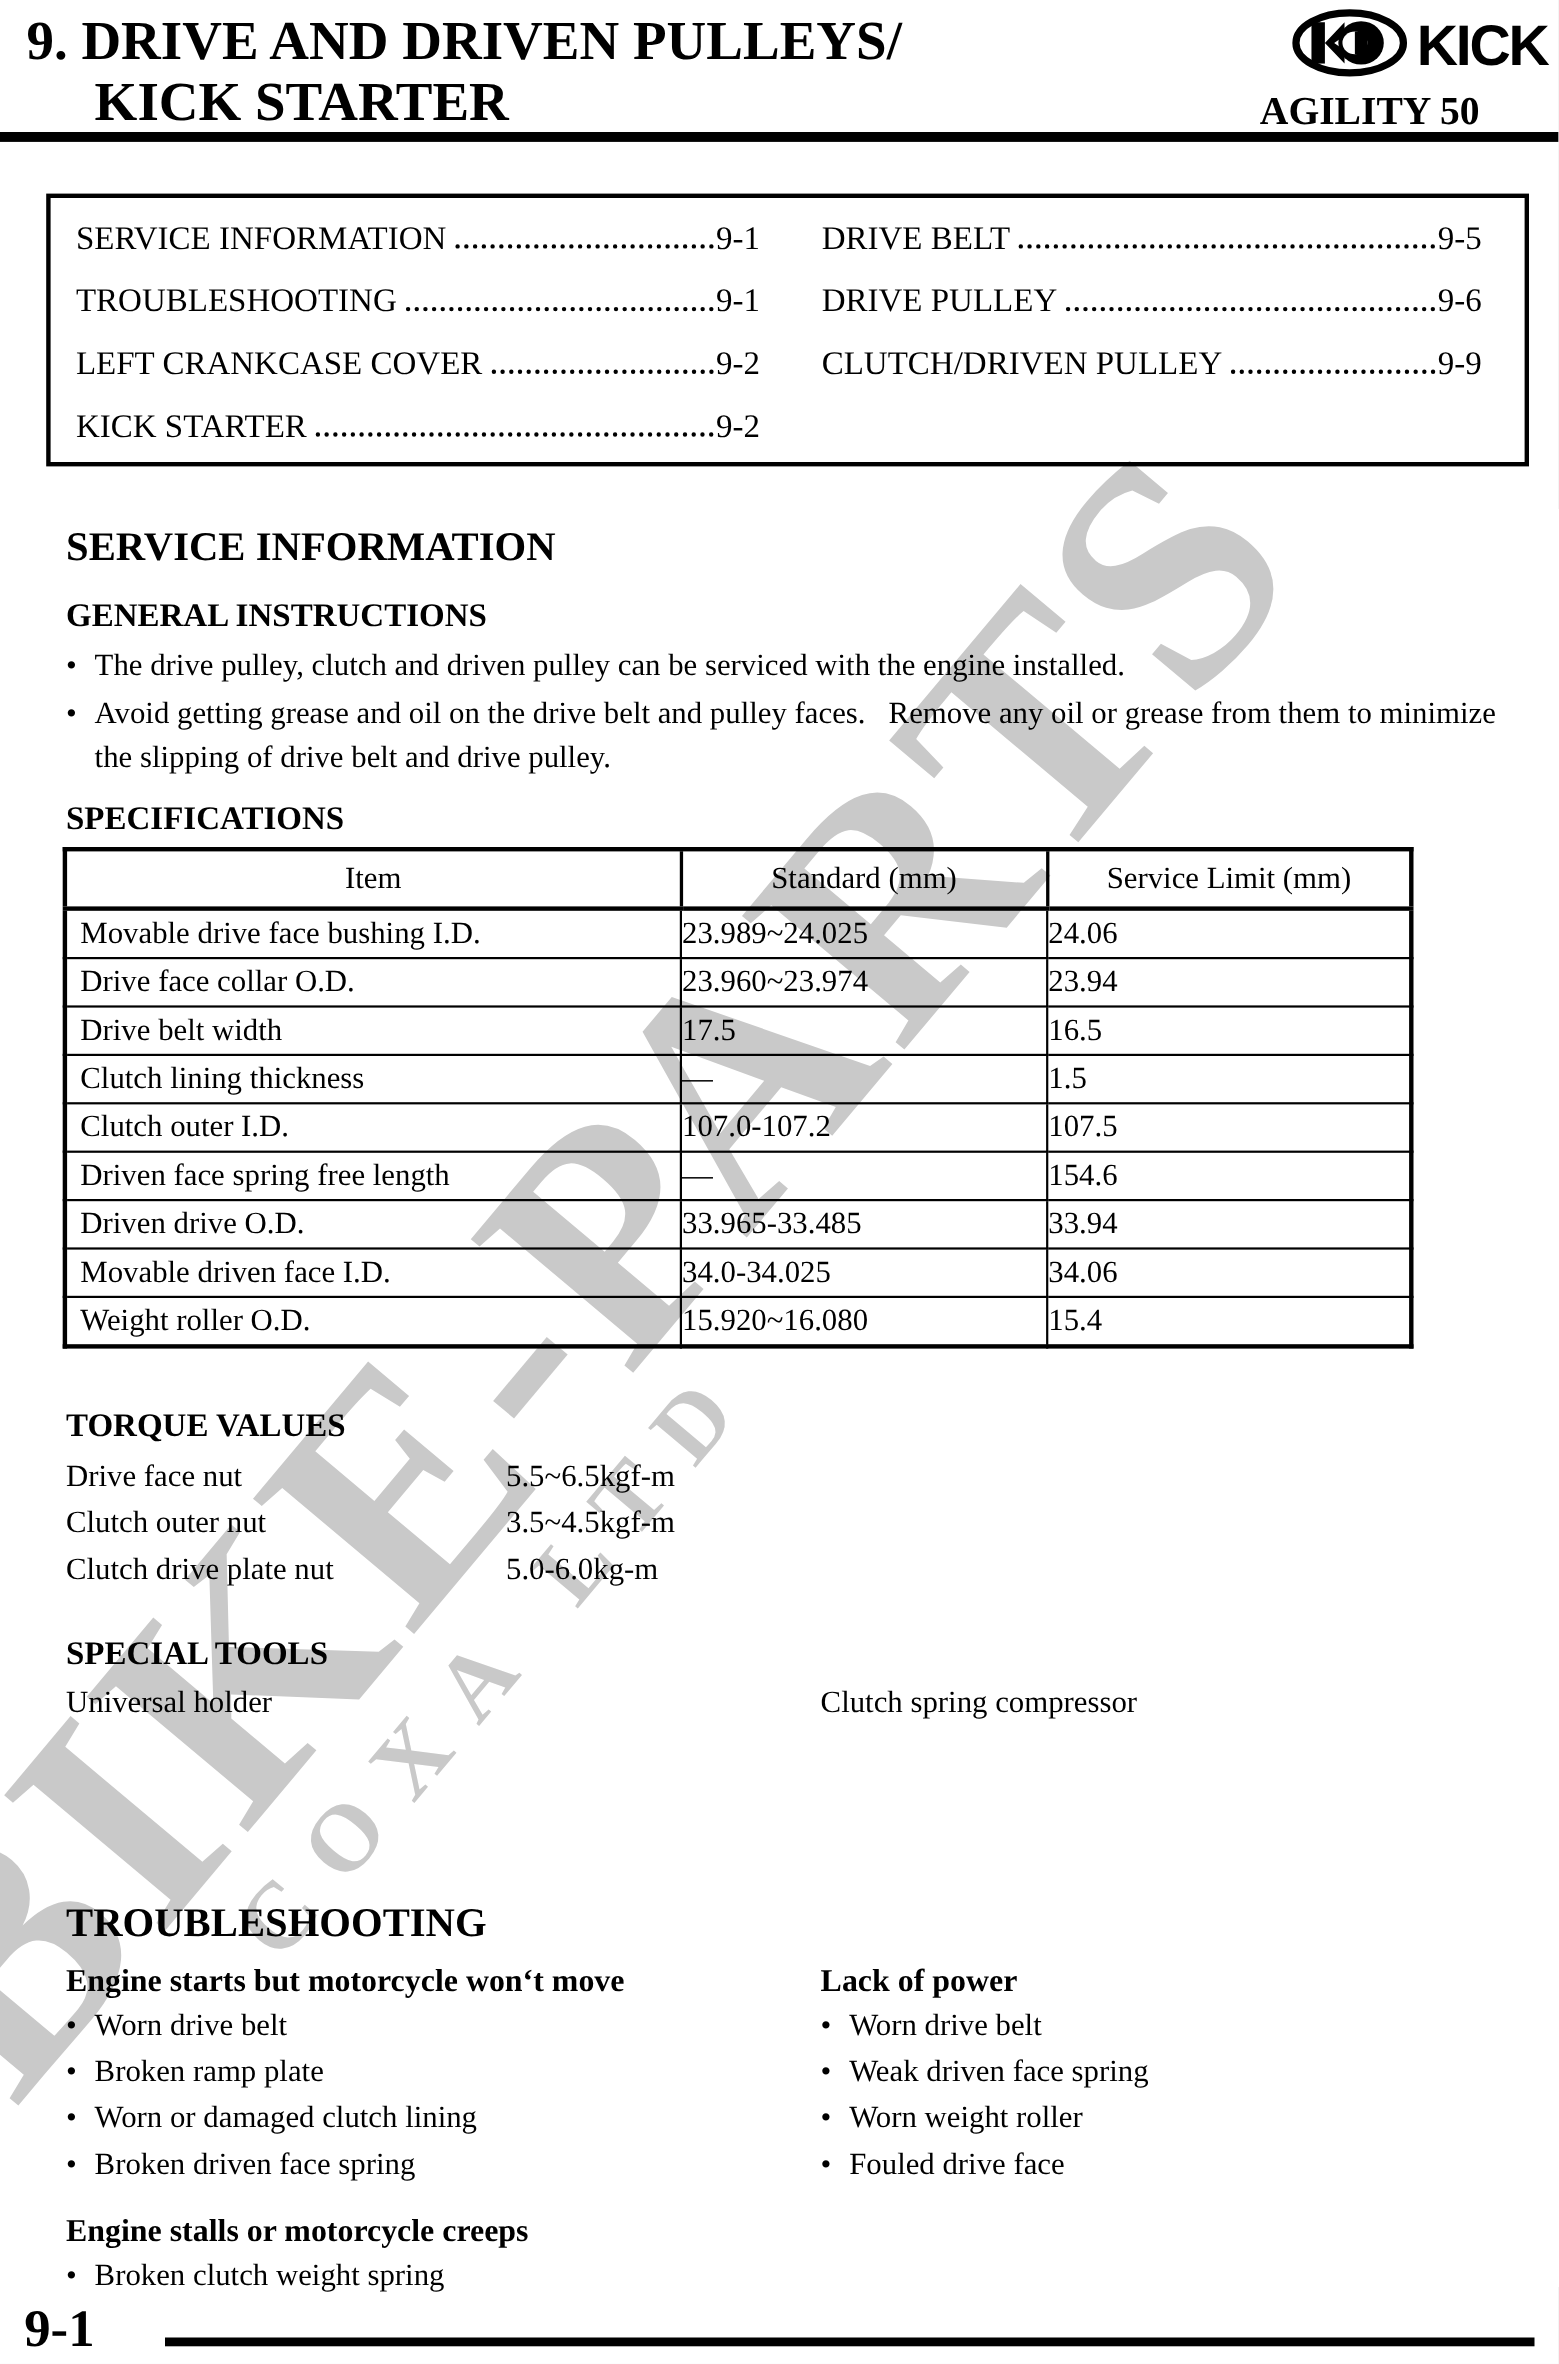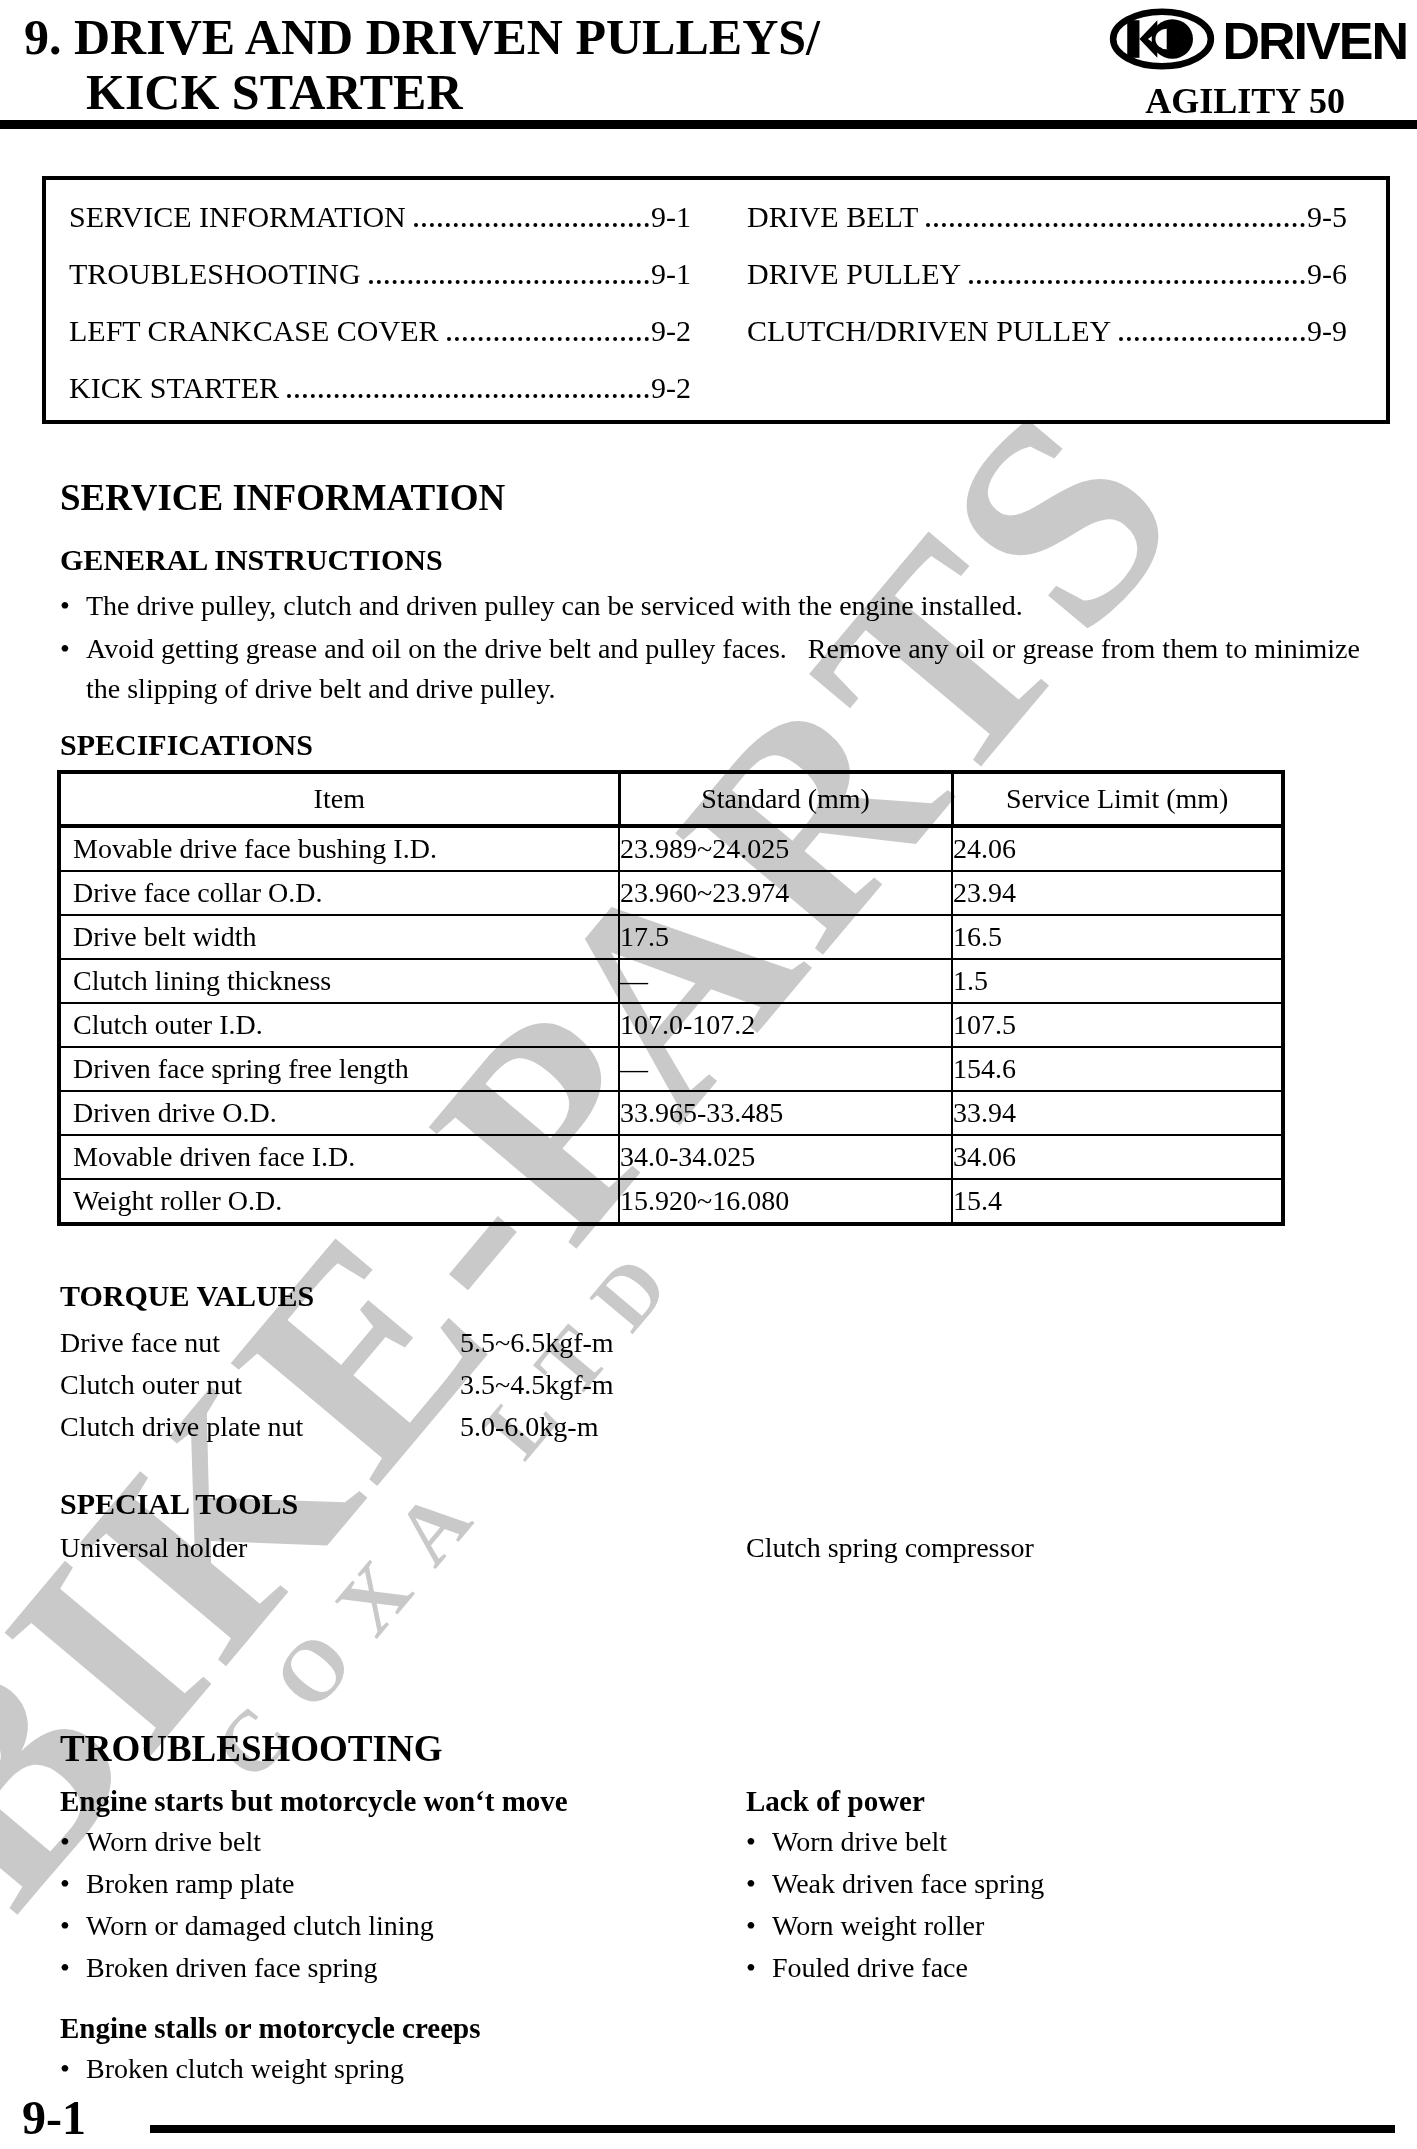--- a/index.html
+++ b/index.html
@@ -97,21 +97,21 @@
     <span>
       <svg width="106" height="62" viewBox="0 0 112 66">
         <ellipse cx="56" cy="33" rx="52" ry="29" fill="none" stroke="#000" stroke-width="7"></ellipse>
         <rect x="19" y="13" width="13" height="40" fill="#000"></rect>
         <polygon points="32,33 51,13 51,26 41,33 51,40 51,53" fill="#000"></polygon>
         <ellipse cx="67" cy="33" rx="22" ry="21" fill="#000"></ellipse>
         <ellipse cx="61" cy="33" rx="12" ry="11" fill="#fff"></ellipse>
         <rect x="61" y="22" width="12" height="22" fill="#000"></rect>
       </svg>
     </span>
-    <span class="brand-name">DRIVEN</span>
+    <span class="brand-name">KICK</span>
   </div>
   <div class="model">AGILITY 50</div>
   <div class="header-rule"></div>
 
   <div class="toc">
     <div class="toc-col1">
       <div class="toc-row">
         <span>SERVICE INFORMATION</span>
         <span class="toc-leader"></span>
         <span class="toc-page">9-1</span>

